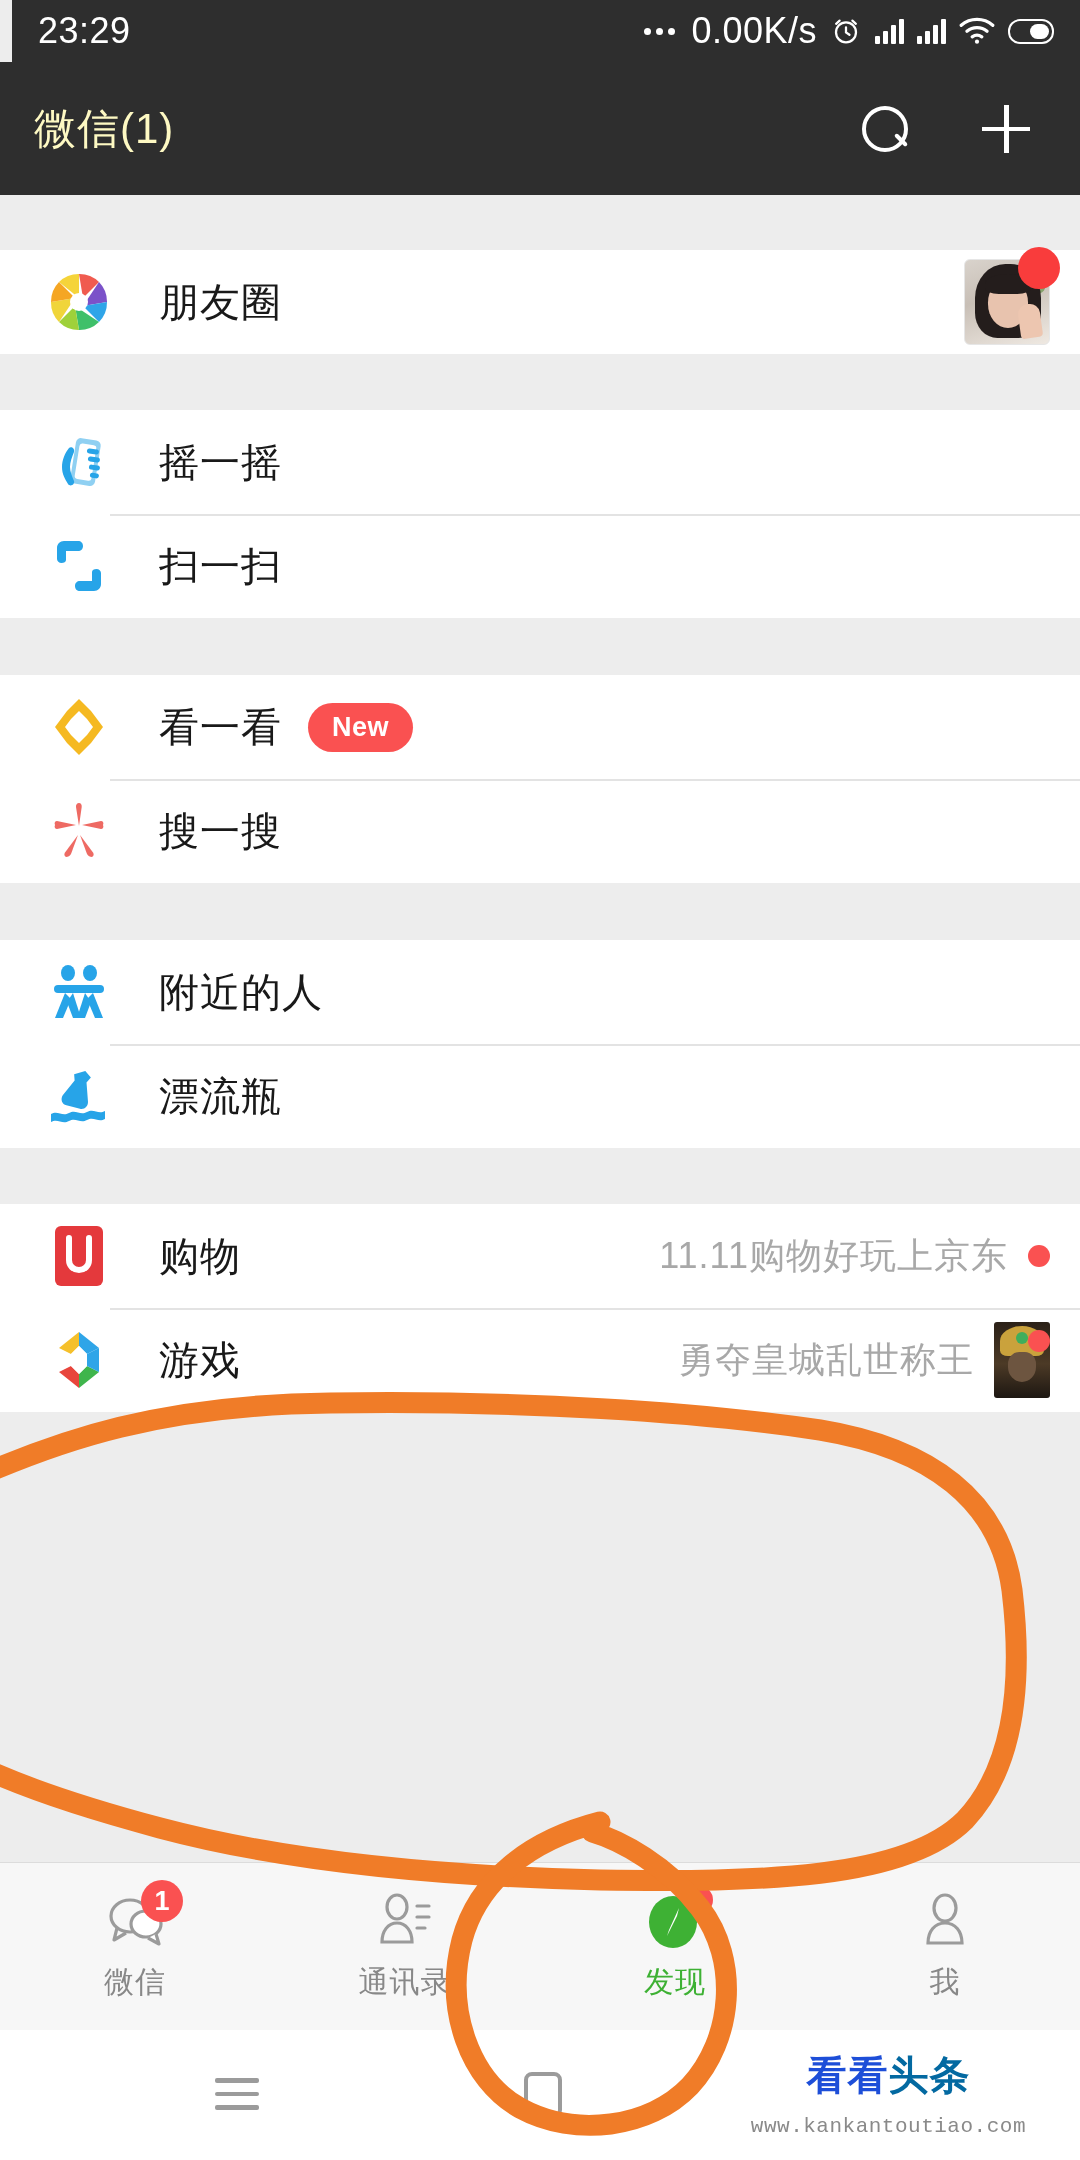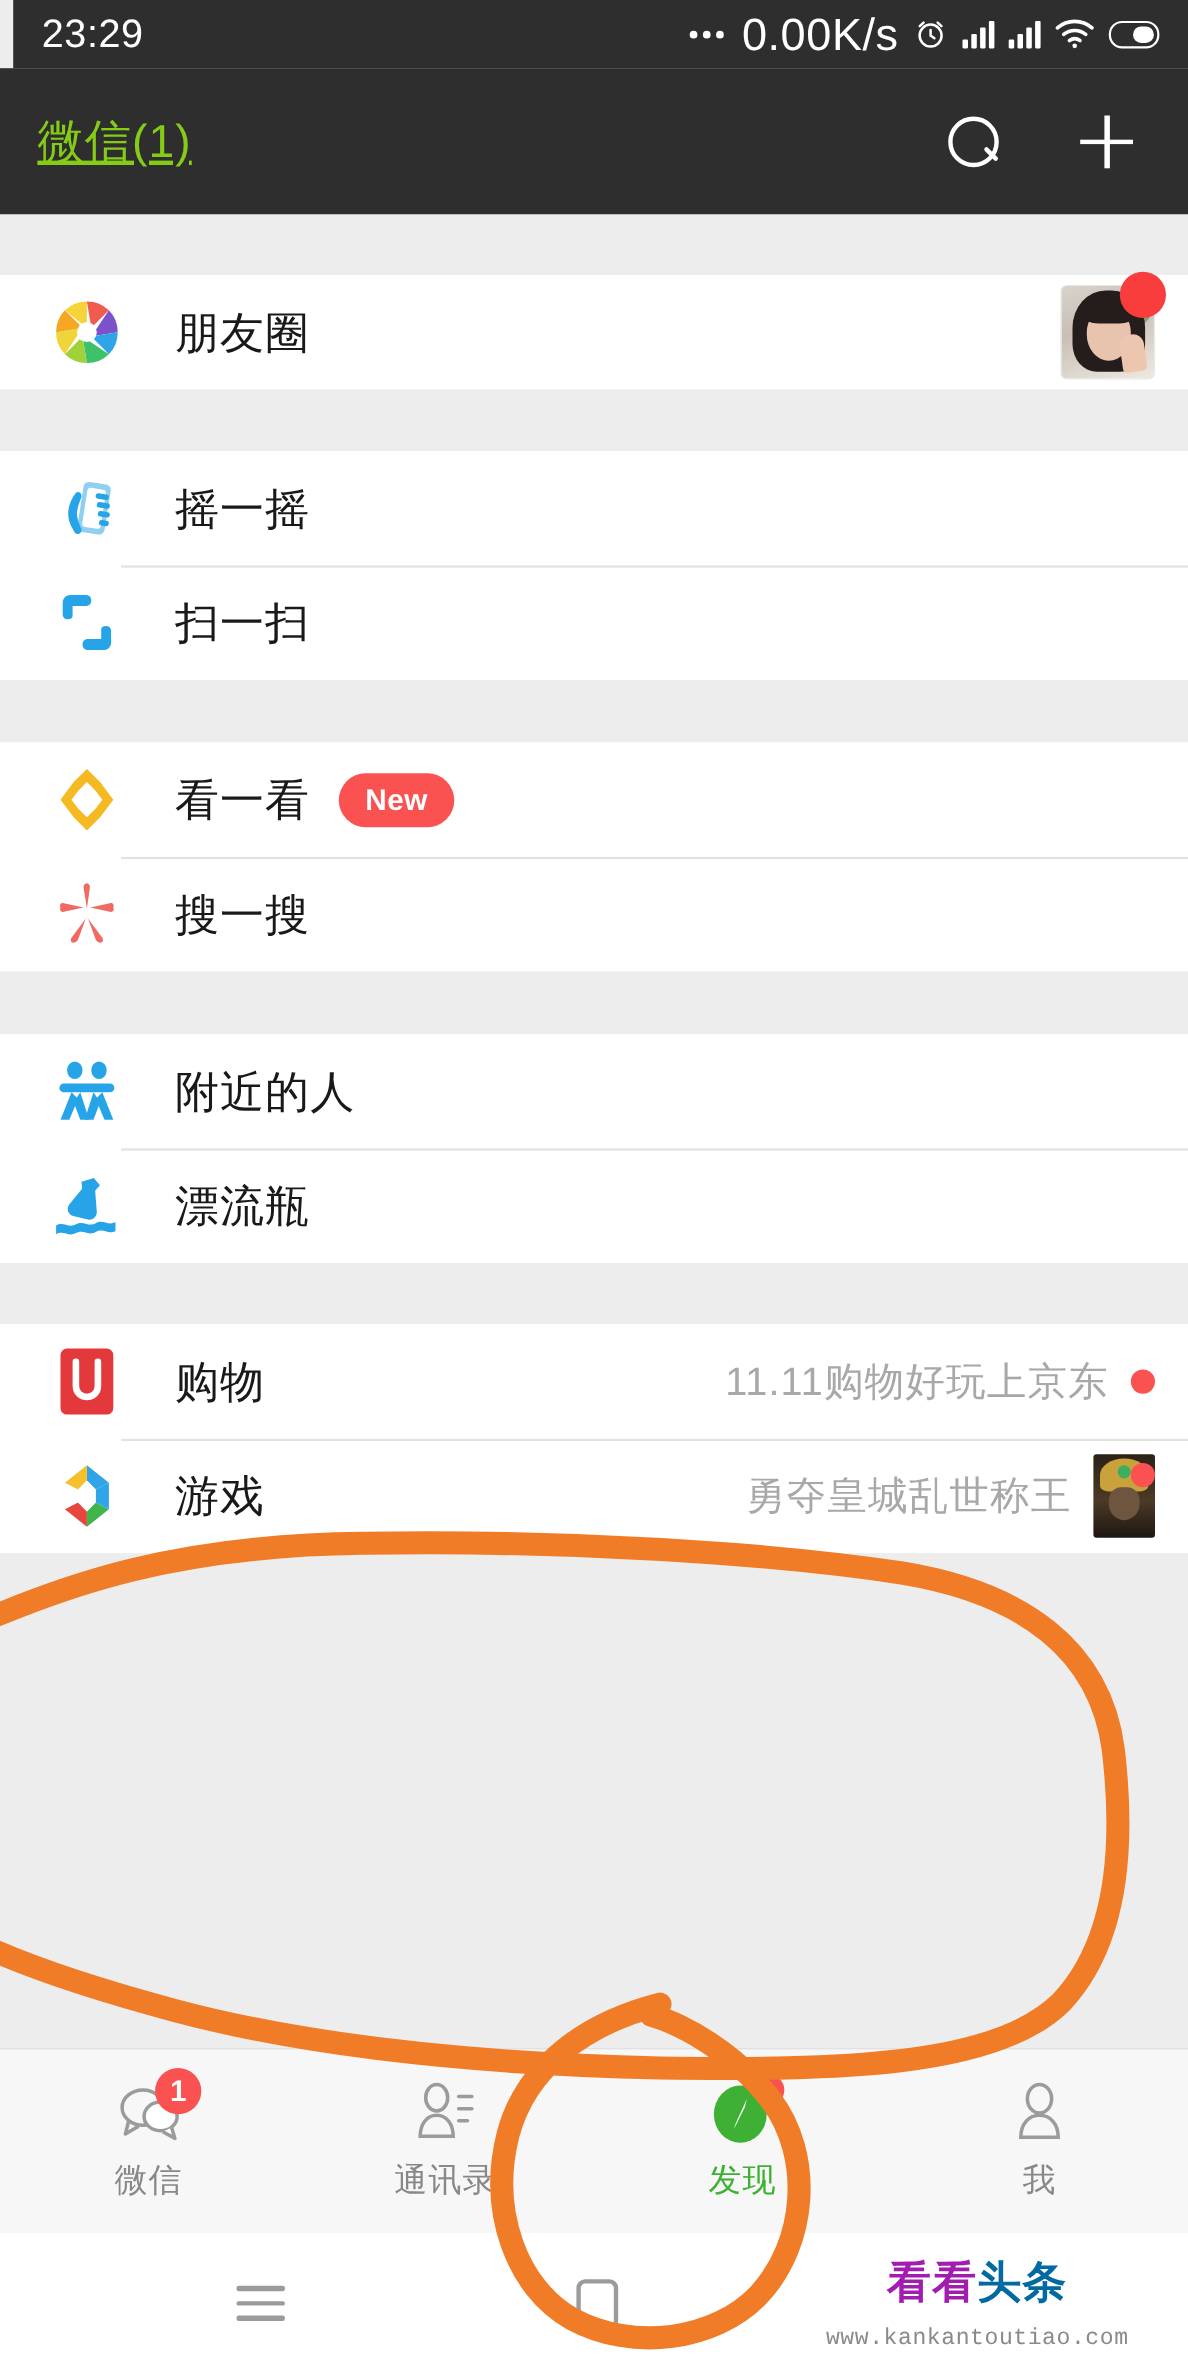--- a/index.html
+++ b/index.html
@@ -15,35 +15,35 @@
   
   .statusbar {
     height:62px; background:#2e2e2e; color:#ffffff;
     display:flex; align-items:center; padding:0 26px;
     font-size:36px; letter-spacing:0.5px;margin-left:12px;
   }
   .sb-time { font-weight:400; }
   .sb-right { margin-left:auto; display:flex; align-items:center; gap:13px; }
   .sb-dots { display:flex; gap:5px; align-items:center; margin-right:3px;}
   .sb-dots i { width:7px; height:7px; border-radius:50%; background:#fff; display:block;}
-  .sb-net { font-size:41px; }
+  .sb-net { font-size:36px; }
   .sb-icon { display:block; }
   .bars { display:flex; align-items:flex-end; gap:3px; height:26px; }
   .bars span { width:5px; background:#fff; display:block; border-radius:1px;}
   .bars span:nth-child(1){height:8px}
   .bars span:nth-child(2){height:13px}
   .bars span:nth-child(3){height:19px}
   .bars span:nth-child(4){height:25px}
   .battery { width:46px; height:25px; border:2.5px solid #fff; border-radius:12px; position:relative; display:flex; align-items:center; }
   .battery::after { content:''; position:absolute; right:3px; top:3px; bottom:3px; width:19px; background:#fff; border-radius:8px; }
 
   
   .titlebar {
-    height:133px; background:#2e2e2e; color:#84cc16;
-    display:flex; align-items:center; padding:0 34px;text-decoration:underline;
+    height:133px; background:#2e2e2e; color:#fef9c3;
+    display:flex; align-items:center; padding:0 34px;
   }
   .title-text { font-size:42px; letter-spacing:1px; }
   .title-actions { margin-left:auto; display:flex; align-items:center; gap:74px; padding-right:16px;}
   .ic-search { width:46px; height:46px; position:relative; }
   .ic-search::before { content:''; position:absolute; left:0; top:0; width:38px; height:38px; border:4px solid #fff; border-radius:50%; }
   .ic-search::after { content:''; position:absolute; left:31px; top:32px; width:16px; height:4px; background:#fff; transform:rotate(45deg); border-radius:2px;}
   .ic-plus { width:48px; height:48px; position:relative; }
   .ic-plus::before { content:''; position:absolute; left:0; top:22px; width:48px; height:4.5px; background:#fff; }
   .ic-plus::after { content:''; position:absolute; left:22px; top:0; width:4.5px; height:48px; background:#fff; }
 
@@ -109,21 +109,21 @@
 
   
   .navbar { position:absolute; left:0; right:0; bottom:0; height:130px; background:#ffffff; }
   .nav-menu { position:absolute; left:215px; top:48px; width:44px; height:32px; }
   .nav-menu i { display:block; height:4.5px; background:#9b9b9b; border-radius:2px; margin-bottom:9px; }
   .nav-home { position:absolute; left:524px; top:42px; width:38px; height:46px; border:4px solid #9b9b9b; border-radius:8px; }
 
   
   .watermark { position:absolute; right:54px; bottom:22px; text-align:center; }
   .wm-main { font-size:40px; font-weight:bold; letter-spacing:1px; line-height:1;}
-  .wm-main .o { color:#a21caf; }
+  .wm-main .o { color:#1d4ed8; }
   .wm-main .d { color:#0369a1;margin-top:24px; }
   .wm-sub { font-size:21px; color:#8a8a8a; font-family:"Liberation Mono", monospace; letter-spacing:0.5px; margin-top:20px;}
 
   
   .annot { position:absolute; left:0; top:0; width:1080px; height:2160px; pointer-events:none; }
 </style>
 </head>
 <body>
 
 <div id="phone">

